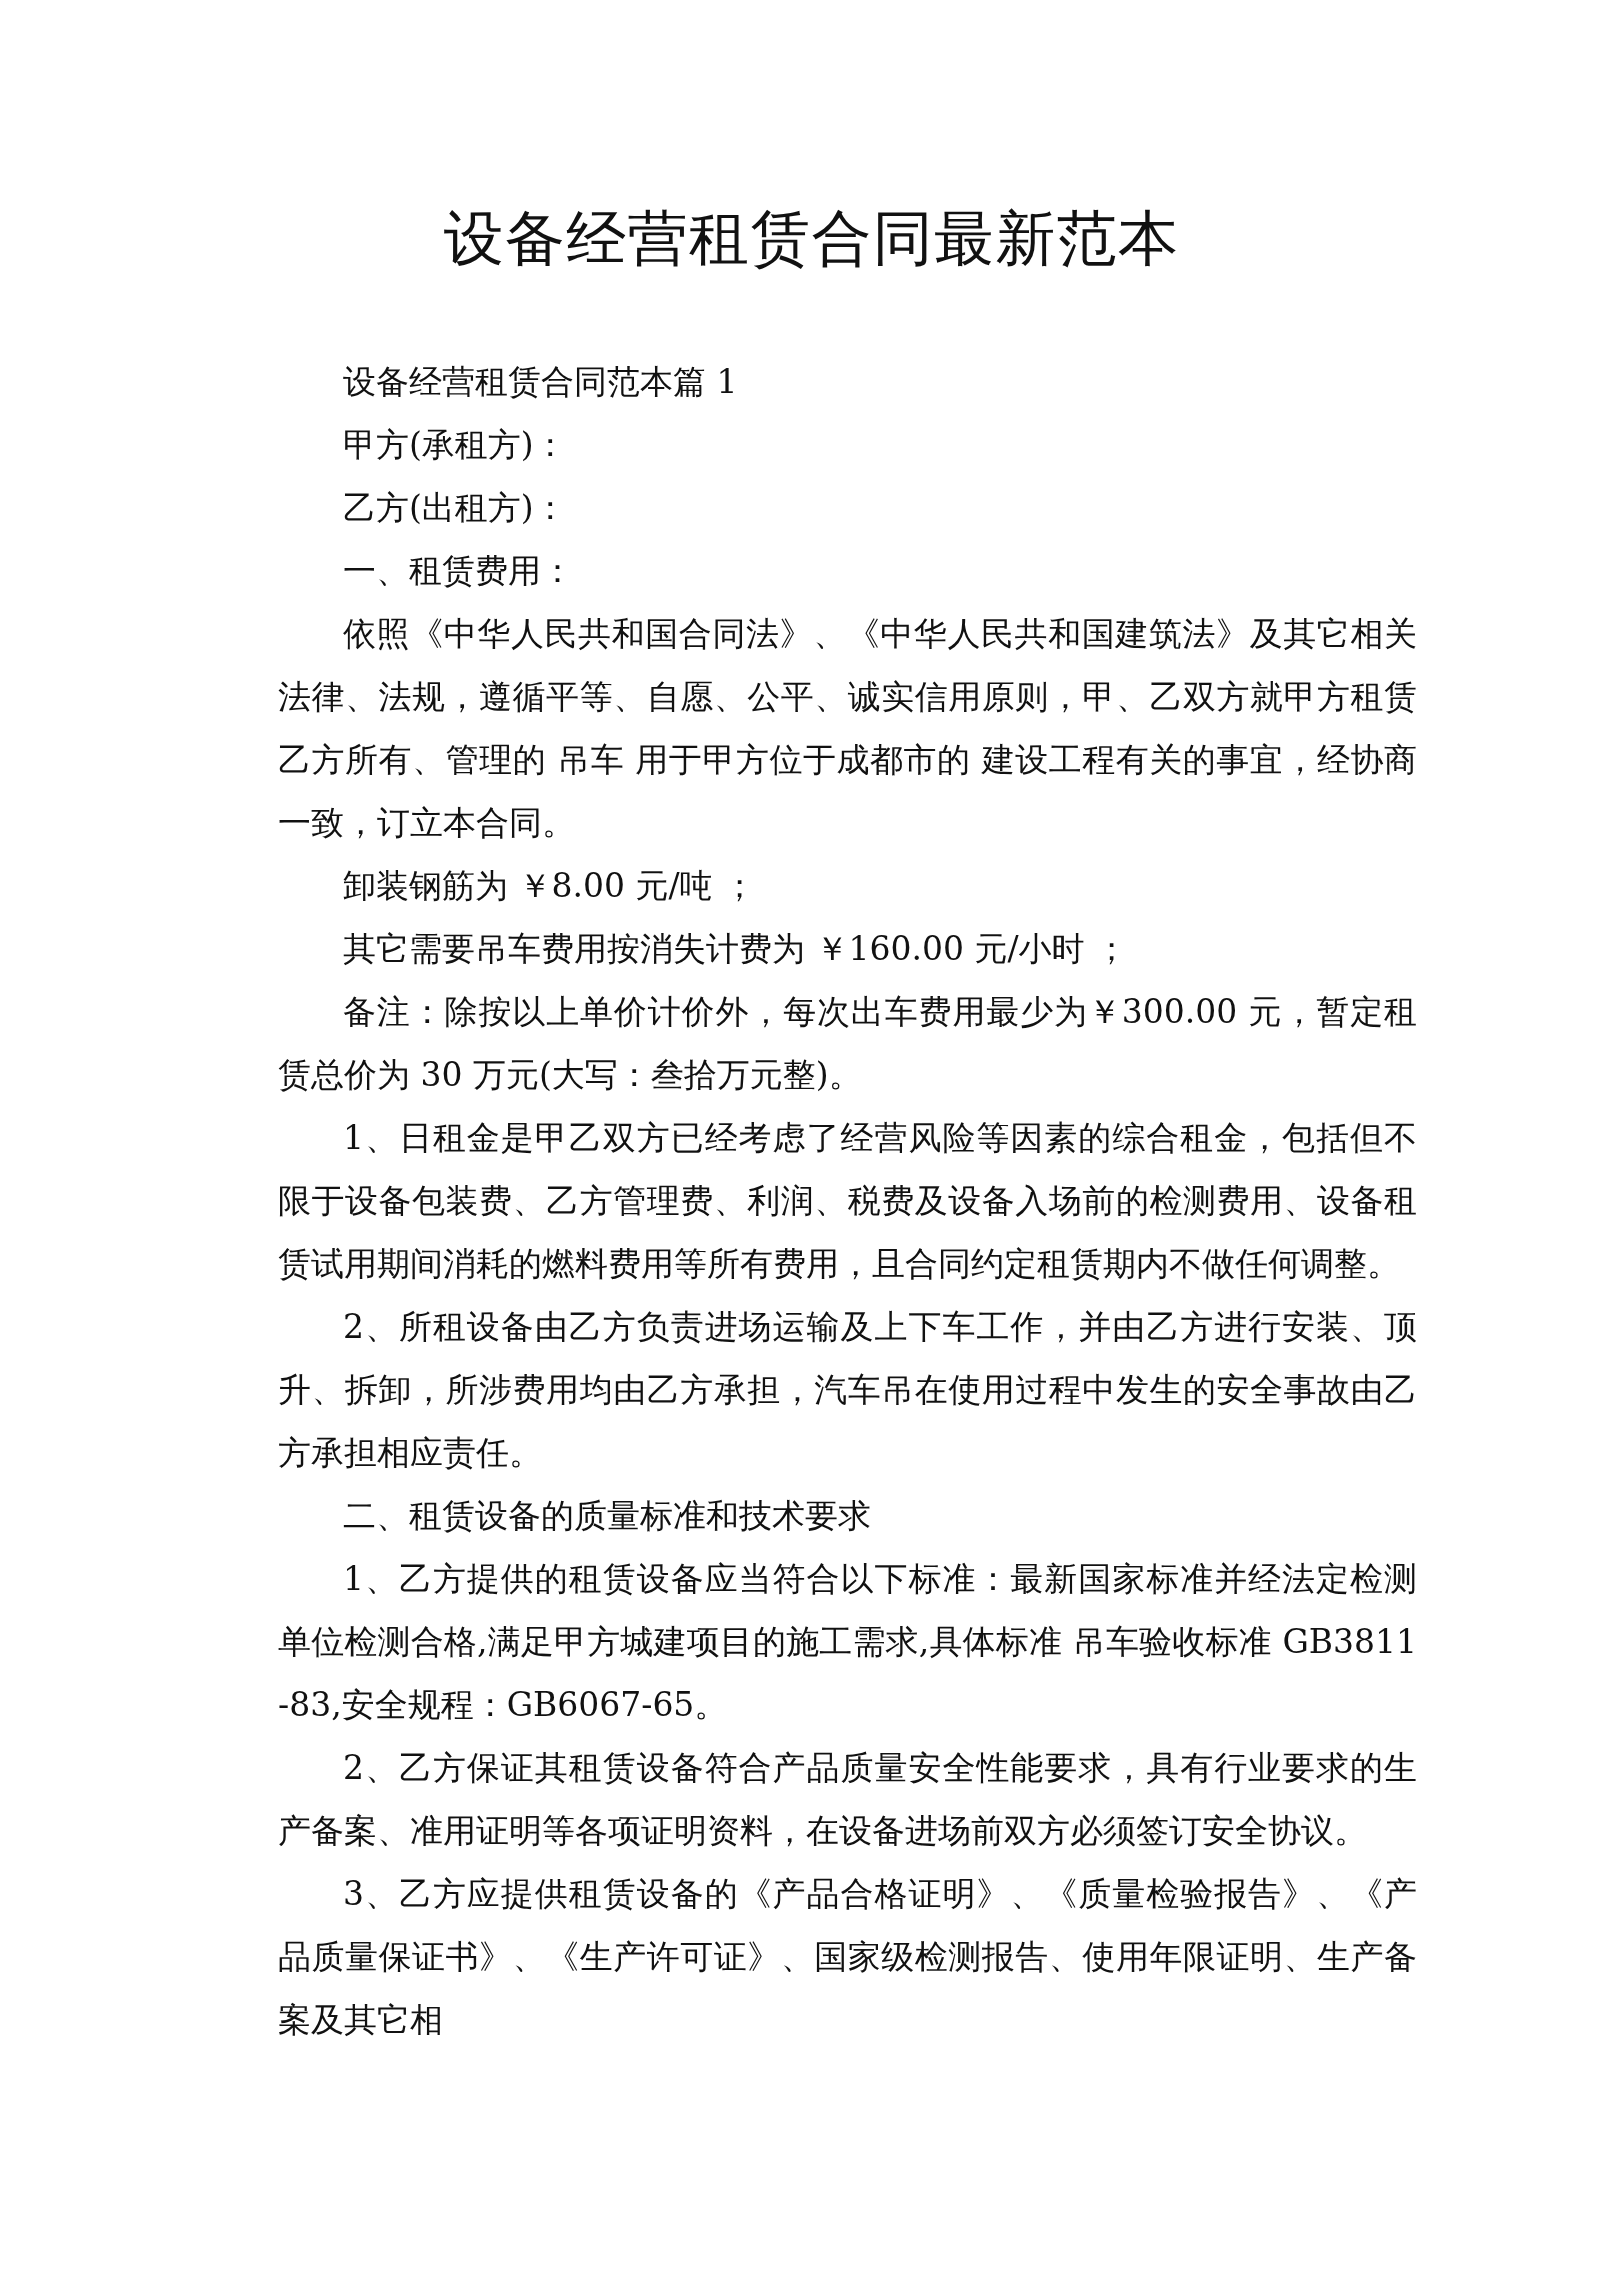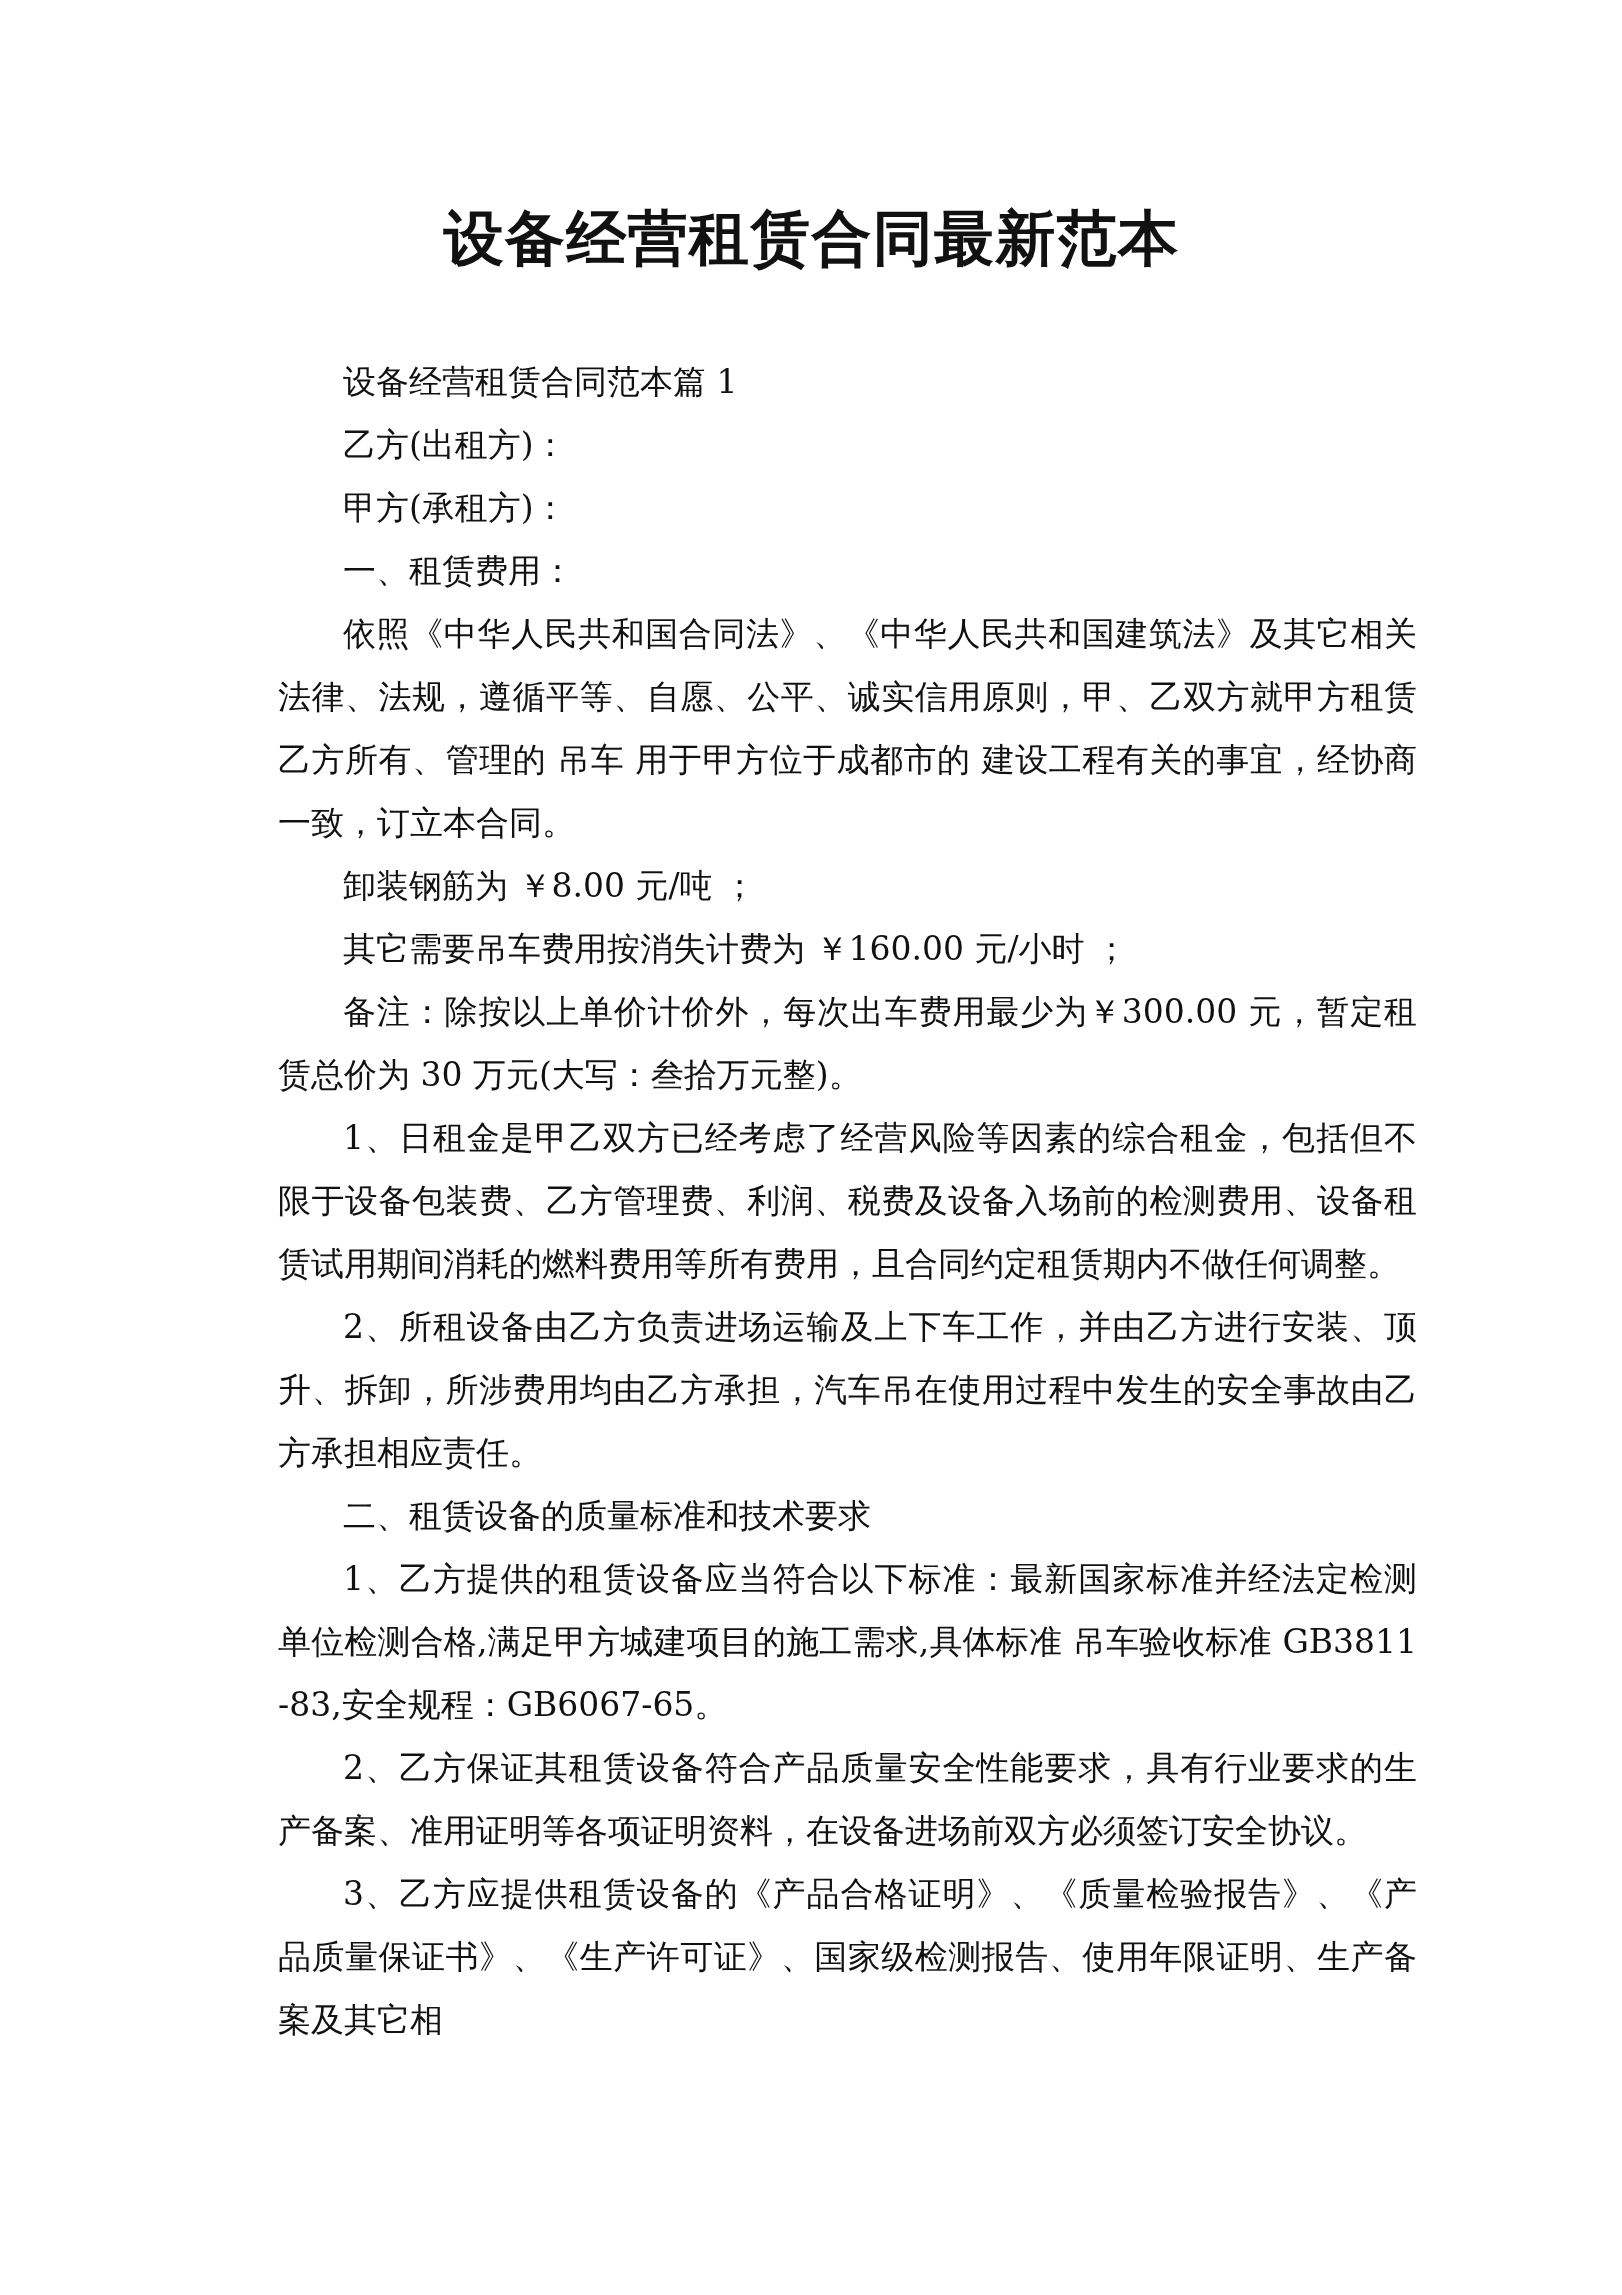--- a/index.html
+++ b/index.html
@@ -25,21 +25,21 @@
     }
     .title {
       position: absolute;
       left: 0;
       width: 1623px;
       top: 196px;
       text-align: center;
       font-size: 60px;
       line-height: 85px;
       letter-spacing: 1.3px;
-      font-weight: bold;
+      font-weight: normal;
       margin: 0;
     }
     .body {
       position: absolute;
       left: 245px;
       top: 350px;
       width: 1139px;
       margin-left: 33px;
     }
     .para {
@@ -52,22 +52,22 @@
     }
   </style>
 </head>
 <body>
 
 <div class="page">
   <h1 class="title">设备经营租赁合同最新范本</h1>
 
   <div class="body">
     <p class="para">设备经营租赁合同范本篇 1</p>
+    <p class="para">甲方(承租方)：</p>
     <p class="para">乙方(出租方)：</p>
-    <p class="para">甲方(承租方)：</p>
     <p class="para">一、租赁费用：</p>
     <p class="para">依照《中华人民共和国合同法》、《中华人民共和国建筑法》及其它相关法律、法规，遵循平等、自愿、公平、诚实信用原则，甲、乙双方就甲方租赁乙方所有、管理的 吊车 用于甲方位于成都市的 建设工程有关的事宜，经协商一致，订立本合同。</p>
     <p class="para">卸装钢筋为 ￥8.00 元/吨 ；</p>
     <p class="para">其它需要吊车费用按消失计费为 ￥160.00 元/小时 ；</p>
     <p class="para">备注：除按以上单价计价外，每次出车费用最少为￥300.00 元，暂定租赁总价为 30 万元(大写：叁拾万元整)。</p>
     <p class="para">1、日租金是甲乙双方已经考虑了经营风险等因素的综合租金，包括但不限于设备包装费、乙方管理费、利润、税费及设备入场前的检测费用、设备租赁试用期间消耗的燃料费用等所有费用，且合同约定租赁期内不做任何调整。</p>
     <p class="para">2、所租设备由乙方负责进场运输及上下车工作，并由乙方进行安装、顶升、拆卸，所涉费用均由乙方承担，汽车吊在使用过程中发生的安全事故由乙方承担相应责任。</p>
     <p class="para">二、租赁设备的质量标准和技术要求</p>
     <p class="para">1、乙方提供的租赁设备应当符合以下标准：最新国家标准并经法定检测单位检测合格,满足甲方城建项目的施工需求,具体标准 吊车验收标准 GB3811-83,安全规程：GB6067-65。</p>
     <p class="para">2、乙方保证其租赁设备符合产品质量安全性能要求，具有行业要求的生产备案、准用证明等各项证明资料，在设备进场前双方必须签订安全协议。</p>

